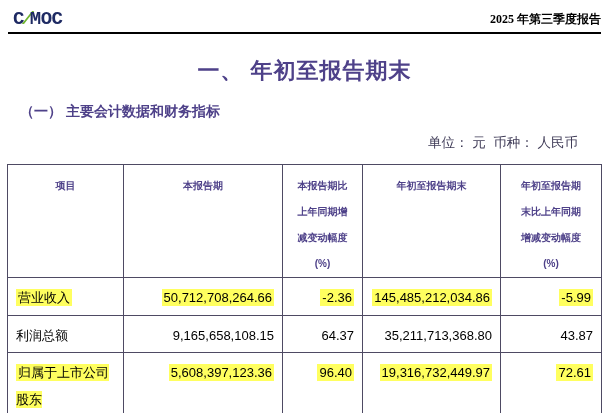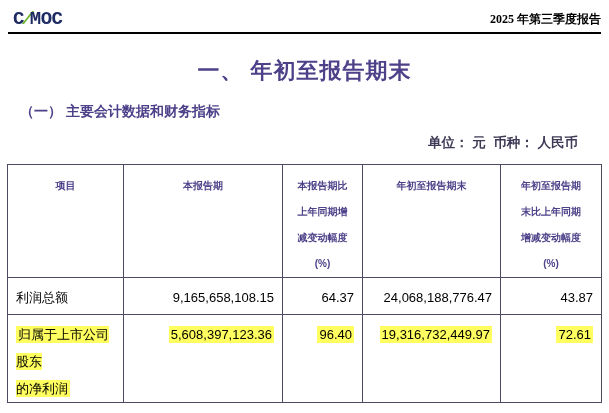--- a/index.html
+++ b/index.html
@@ -51,21 +51,21 @@
     font-size:22px;font-weight:bold;color:var(--purple);
     letter-spacing:1px;white-space:pre;
   }
   .subsection-title{
     margin:17px 0 0 20px;
     font-size:14px;font-weight:bold;color:var(--purple);
     white-space:pre;
   }
   .unit-line{
     margin-top:13px;text-align:right;padding-right:31px;
-    font-size:13.5px;font-weight:bold;color:#3e3a56;
+    font-size:13.5px;font-weight:normal;color:#3e3a56;
     white-space:pre;
   }
   
   table.fin{
     margin:12px 0 0 7px;width:594px;
     border-collapse:collapse;table-layout:fixed;
   }
   table.fin th,table.fin td{
     border:1.5px solid var(--border);
     vertical-align:top;overflow:hidden;
@@ -116,25 +116,32 @@
     <th>本报告期比
 上年同期增
 减变动幅度
 (%)</th>
     <th>年初至报告期末</th>
     <th>年初至报告期
 末比上年同期
 增减变动幅度
 (%)</th>
   </tr>
+  <tr class="r1">
+    <td class="c-item"><span class="hl">营业收入</span></td>
+    <td class="c-num"><span class="hl">50,712,708,264.66</span></td>
+    <td class="c-num"><span class="hl">-2.36</span></td>
+    <td class="c-num"><span class="hl">145,485,212,034.86</span></td>
+    <td class="c-num"><span class="hl">-5.99</span></td>
+  </tr>
   <tr class="r2">
     <td class="c-item"><span>利润总额</span></td>
     <td class="c-num"><span>9,165,658,108.15</span></td>
     <td class="c-num"><span>64.37</span></td>
-    <td class="c-num"><span>24,068,188,776.47</span></td>
+    <td class="c-num"><span>35,211,713,368.80</span></td>
     <td class="c-num"><span>43.87</span></td>
   </tr>
   <tr class="r3">
     <td class="c-item"><span class="hl">归属于上市公司股东
 的净利润</span></td>
     <td class="c-num"><span class="hl">5,608,397,123.36</span></td>
     <td class="c-num"><span class="hl">96.40</span></td>
     <td class="c-num"><span class="hl">19,316,732,449.97</span></td>
     <td class="c-num"><span class="hl">72.61</span></td>
   </tr>

